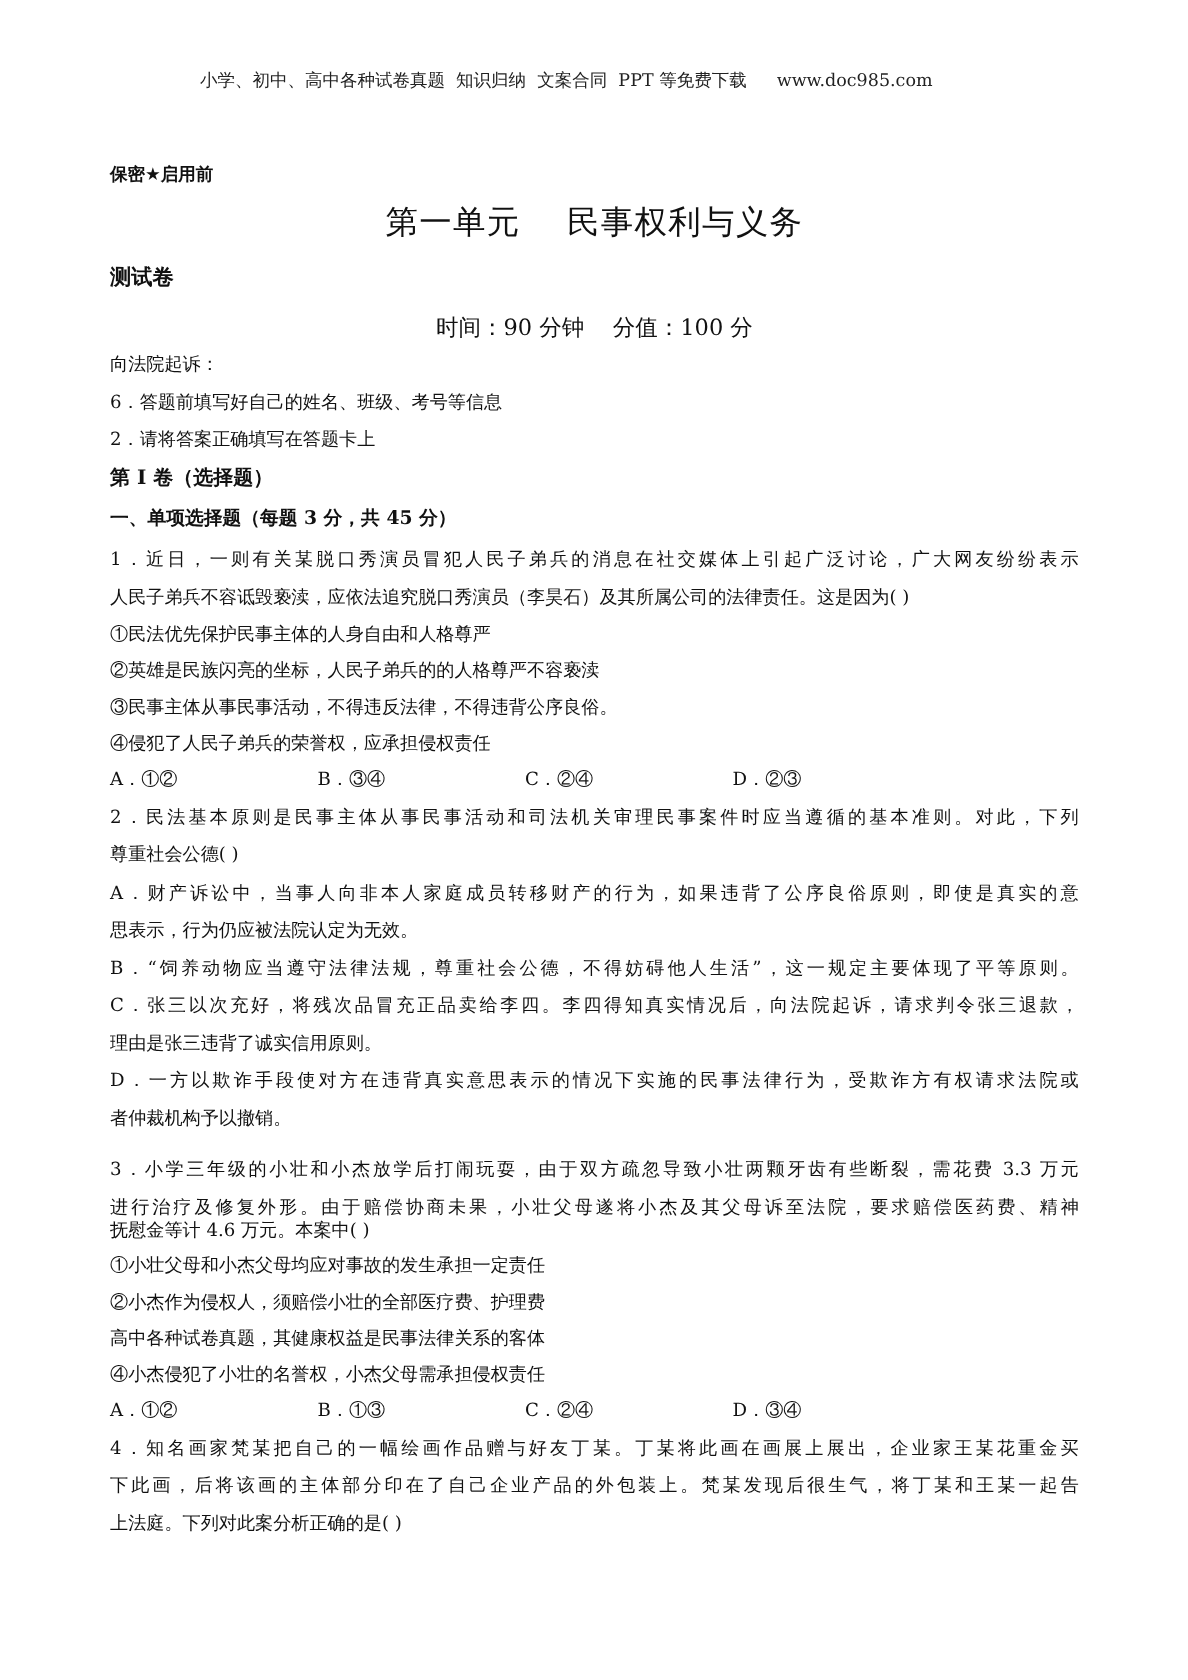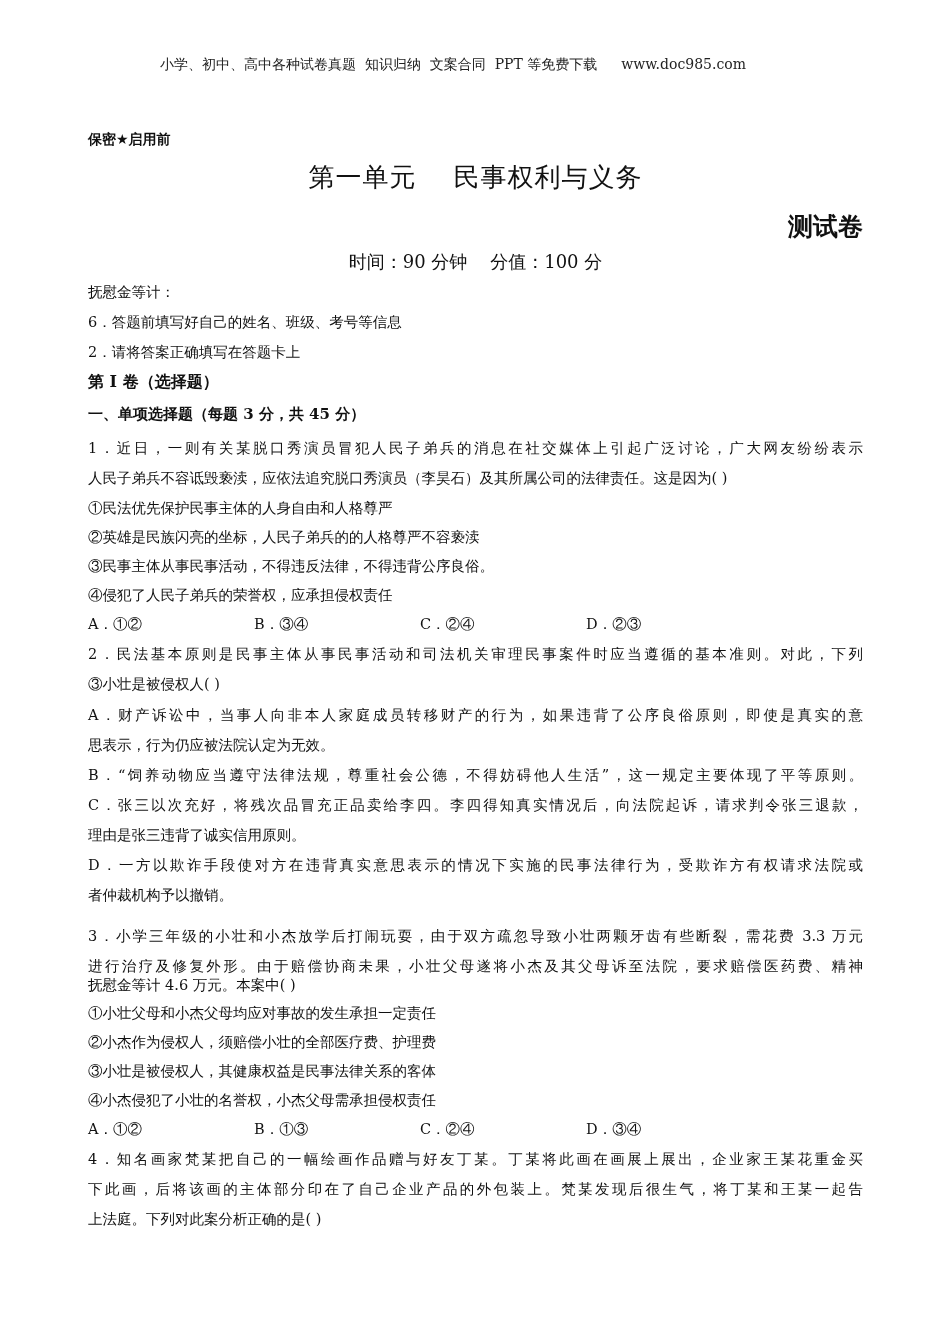--- a/index.html
+++ b/index.html
@@ -19,23 +19,23 @@
       position: absolute; top: 131px; left: 0;
       font-family: "DejaVu Sans", "Liberation Sans", sans-serif;
       font-weight: bold; font-size: 14px;
     }
     .title {
       position: absolute; top: 160px; left: 0; width: 775px; text-align: center;
       font-family: "DejaVu Sans", "Liberation Sans", sans-serif;
       font-size: 26px; letter-spacing: 1px; white-space: pre;
     }
     .subtitle {
-      position: absolute; top: 210px; left: 0; width: 775px; text-align: right;
+      position: absolute; top: 210px; left: 0; width: 775px; text-align: left;
       font-family: "DejaVu Sans", "Liberation Sans", sans-serif;
-      font-weight: bold; font-size: 25px;
+      font-weight: bold; font-size: 17px;
     }
     .meta {
       position: absolute; top: 250px; left: 0; width: 775px; text-align: center;
       font-size: 18px; white-space: pre;
     }
     .line {
       position: absolute; left: 0; font-size: 14.5px; white-space: nowrap;
       line-height: 20px;
     }
     .section-title {
@@ -57,56 +57,56 @@
 <body>
 
 <div class="banner"><span>小学、初中、高中各种试卷真题  知识归纳  文案合同  PPT 等免费下载</span><span class="url">www.doc985.com</span></div>
 
 <div class="page">
   <div class="confidential">保密★启用前</div>
   <div class="title">第一单元    民事权利与义务</div>
   <div class="subtitle">测试卷</div>
   <div class="meta">时间：90 分钟    分值：100 分</div>
 
-  <div class="line" style="top:282px">抚慰金等计：</div>
+  <div class="line" style="top:282px">向法院起诉：</div>
   <div class="line" style="top:312px">6．答题前填写好自己的姓名、班级、考号等信息</div>
   <div class="line" style="top:342px">2．请将答案正确填写在答题卡上</div>
 
   <div class="section-title">第 I 卷（选择题）</div>
   <div class="section-sub">一、单项选择题（每题 3 分，共 45 分）</div>
 
   <div class="line just" style="top:438px">1．近日，一则有关某脱口秀演员冒犯人民子弟兵的消息在社交媒体上引起广泛讨论，广大网友纷纷表示</div>
   <div class="line" style="top:468px">人民子弟兵不容诋毁亵渎，应依法追究脱口秀演员（李昊石）及其所属公司的法律责任。这是因为(    )</div>
   <div class="line" style="top:498px">①民法优先保护民事主体的人身自由和人格尊严</div>
   <div class="line" style="top:527px">②英雄是民族闪亮的坐标，人民子弟兵的的人格尊严不容亵渎</div>
   <div class="line" style="top:556px">③民事主体从事民事活动，不得违反法律，不得违背公序良俗。</div>
   <div class="line" style="top:585px">④侵犯了人民子弟兵的荣誉权，应承担侵权责任</div>
   <div class="options" style="top:614px">
     <span class="oA">A．①②</span>
     <span class="oB">B．③④</span>
     <span class="oC">C．②④</span>
     <span class="oD">D．②③</span>
   </div>
 
   <div class="line just" style="top:644px">2．民法基本原则是民事主体从事民事活动和司法机关审理民事案件时应当遵循的基本准则。对此，下列</div>
-  <div class="line" style="top:674px">③小壮是被侵权人(    )</div>
+  <div class="line" style="top:674px">尊重社会公德(    )</div>
   <div class="line just" style="top:705px">A．财产诉讼中，当事人向非本人家庭成员转移财产的行为，如果违背了公序良俗原则，即使是真实的意</div>
   <div class="line" style="top:735px">思表示，行为仍应被法院认定为无效。</div>
   <div class="line just" style="top:765px">B．“饲养动物应当遵守法律法规，尊重社会公德，不得妨碍他人生活”，这一规定主要体现了平等原则。</div>
   <div class="line just" style="top:795px">C．张三以次充好，将残次品冒充正品卖给李四。李四得知真实情况后，向法院起诉，请求判令张三退款，</div>
   <div class="line" style="top:825px">理由是张三违背了诚实信用原则。</div>
   <div class="line just" style="top:855px">D．一方以欺诈手段使对方在违背真实意思表示的情况下实施的民事法律行为，受欺诈方有权请求法院或</div>
   <div class="line" style="top:885px">者仲裁机构予以撤销。</div>
 
   <div class="line just" style="top:926px">3．小学三年级的小壮和小杰放学后打闹玩耍，由于双方疏忽导致小壮两颗牙齿有些断裂，需花费 3.3 万元</div>
   <div class="line just" style="top:956px">进行治疗及修复外形。由于赔偿协商未果，小壮父母遂将小杰及其父母诉至法院，要求赔偿医药费、精神</div>
   <div class="line" style="top:975px">抚慰金等计 4.6 万元。本案中(    )</div>
   <div class="line" style="top:1003px">①小壮父母和小杰父母均应对事故的发生承担一定责任</div>
   <div class="line" style="top:1032px">②小杰作为侵权人，须赔偿小壮的全部医疗费、护理费</div>
-  <div class="line" style="top:1061px">③小壮是被侵权人，其健康权益是民事法律关系的客体</div>
+  <div class="line" style="top:1061px">高中各种试卷真题，其健康权益是民事法律关系的客体</div>
   <div class="line" style="top:1090px">④小杰侵犯了小壮的名誉权，小杰父母需承担侵权责任</div>
   <div class="options" style="top:1119px">
     <span class="oA">A．①②</span>
     <span class="oB">B．①③</span>
     <span class="oC">C．②④</span>
     <span class="oD">D．③④</span>
   </div>
 
   <div class="line just" style="top:1149px">4．知名画家梵某把自己的一幅绘画作品赠与好友丁某。丁某将此画在画展上展出，企业家王某花重金买</div>
   <div class="line just" style="top:1179px">下此画，后将该画的主体部分印在了自己企业产品的外包装上。梵某发现后很生气，将丁某和王某一起告</div>

